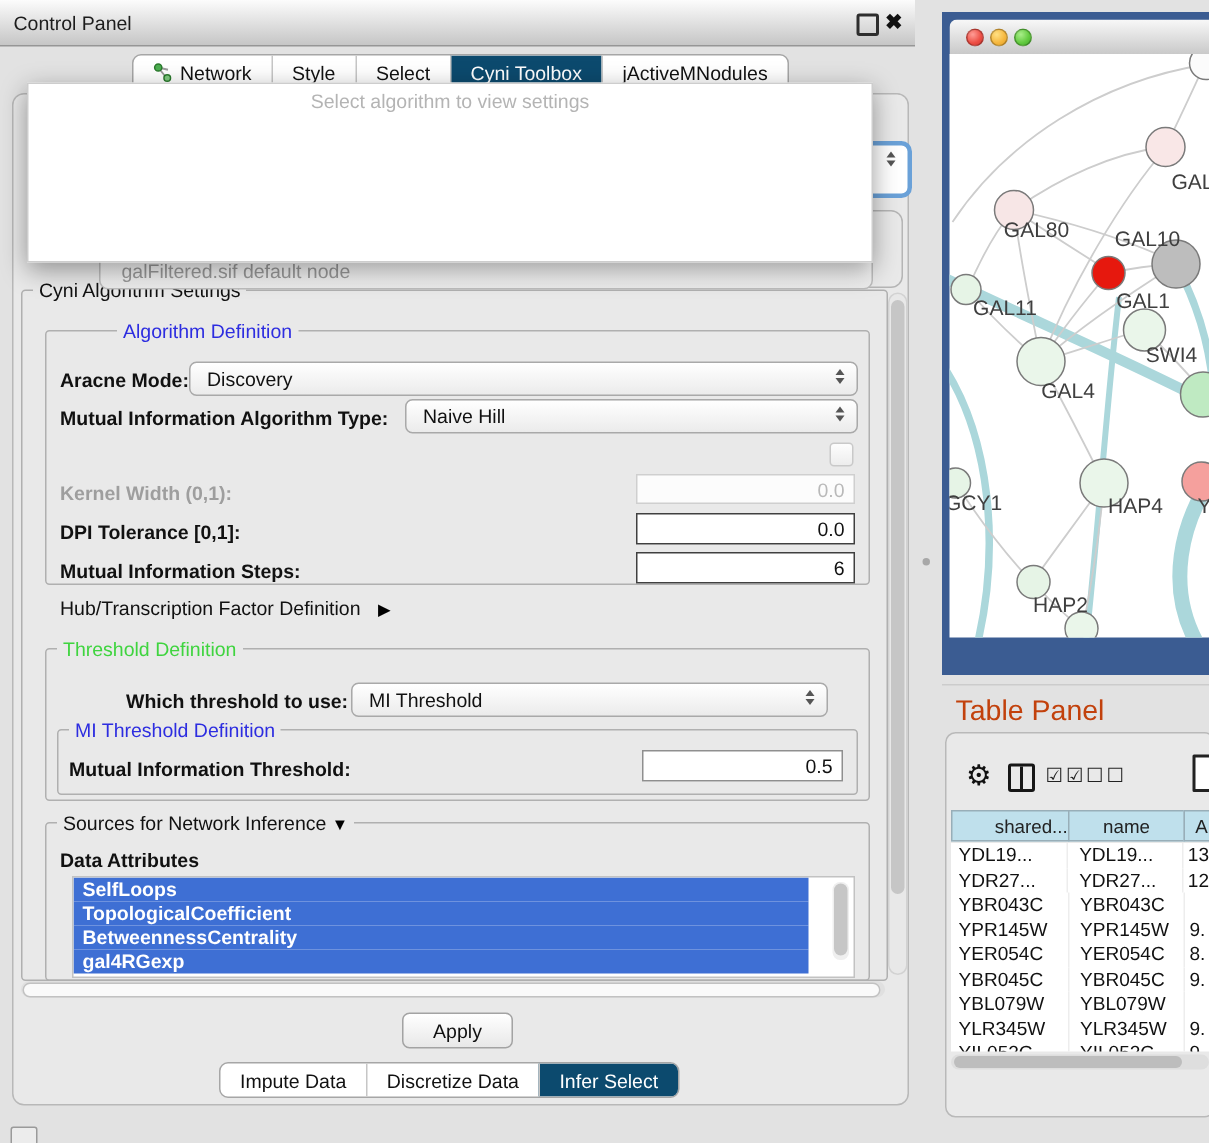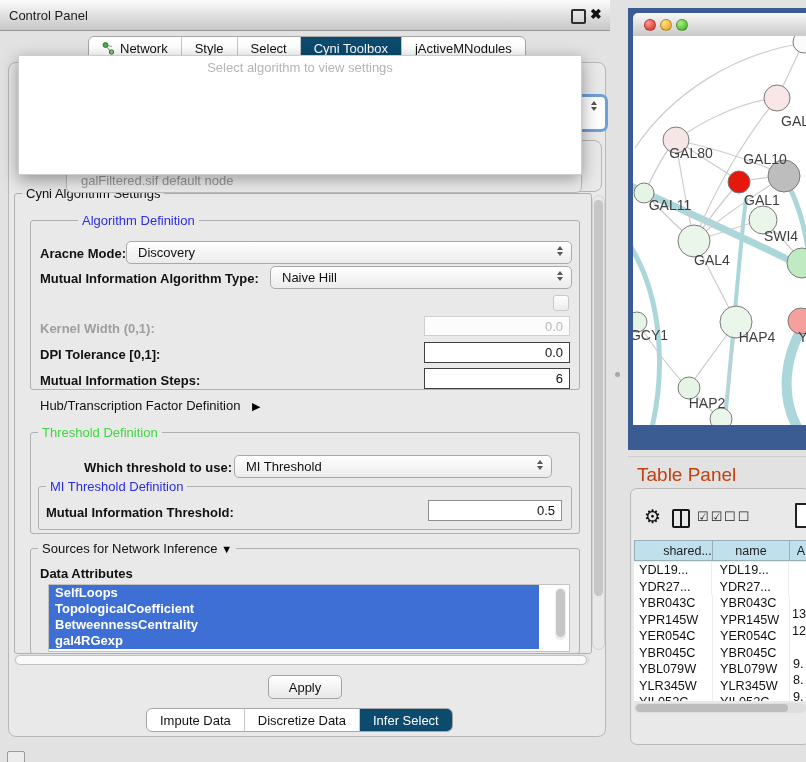--- a/index.html
+++ b/index.html
@@ -80,21 +80,21 @@
   .colsic{left:672px;top:509px;width:14px;height:15px;border:2px solid #161616;border-radius:2px;}
   .colsic:after{content:"";position:absolute;left:6px;top:0;width:2px;height:15px;background:#161616;}
   .ckpair{left:697px;top:509px;font-size:13px;letter-spacing:2px;color:#222;}
   .docic{left:795px;top:503px;width:16px;height:21px;background:#fff;border:2px solid #222;border-radius:1px;}
   .th{position:absolute;top:540px;height:21px;background:#bfe0ec;border:1px solid #98aeb8;box-sizing:border-box;
     font-size:12.5px;display:flex;align-items:center;justify-content:center;color:#222;}
   .rows{left:634px;top:562px;width:172px;height:139px;background:#fff;overflow:hidden;}
   .trow{display:flex;height:16.5px;line-height:16.5px;font-size:12.7px;white-space:nowrap;}
   .tc1{width:79px;padding-left:5px;box-sizing:border-box;border-right:1px solid #ededed;}
   .tc2{width:77px;padding-left:7px;box-sizing:border-box;border-right:1px solid #ededed;}
-  .tc3{padding-left:3px;margin-top:44px;}
+  .tc3{padding-left:3px;}
   .tp-hscroll{left:634px;top:703px;width:172px;height:10px;background:#dedede;border-radius:5px;}
   .tp-hthumb{position:absolute;left:2px;top:1px;width:152px;height:8px;background:#bdbdbd;border-radius:4px;}
   .mini-ic{left:7px;top:751px;width:16px;height:12px;border:1px solid #9a9a9a;border-radius:2px;background:#ececec;}
 </style>
 </head>
 <body>
 
 <div id="app">
 
   <div class="abs titlebar">

